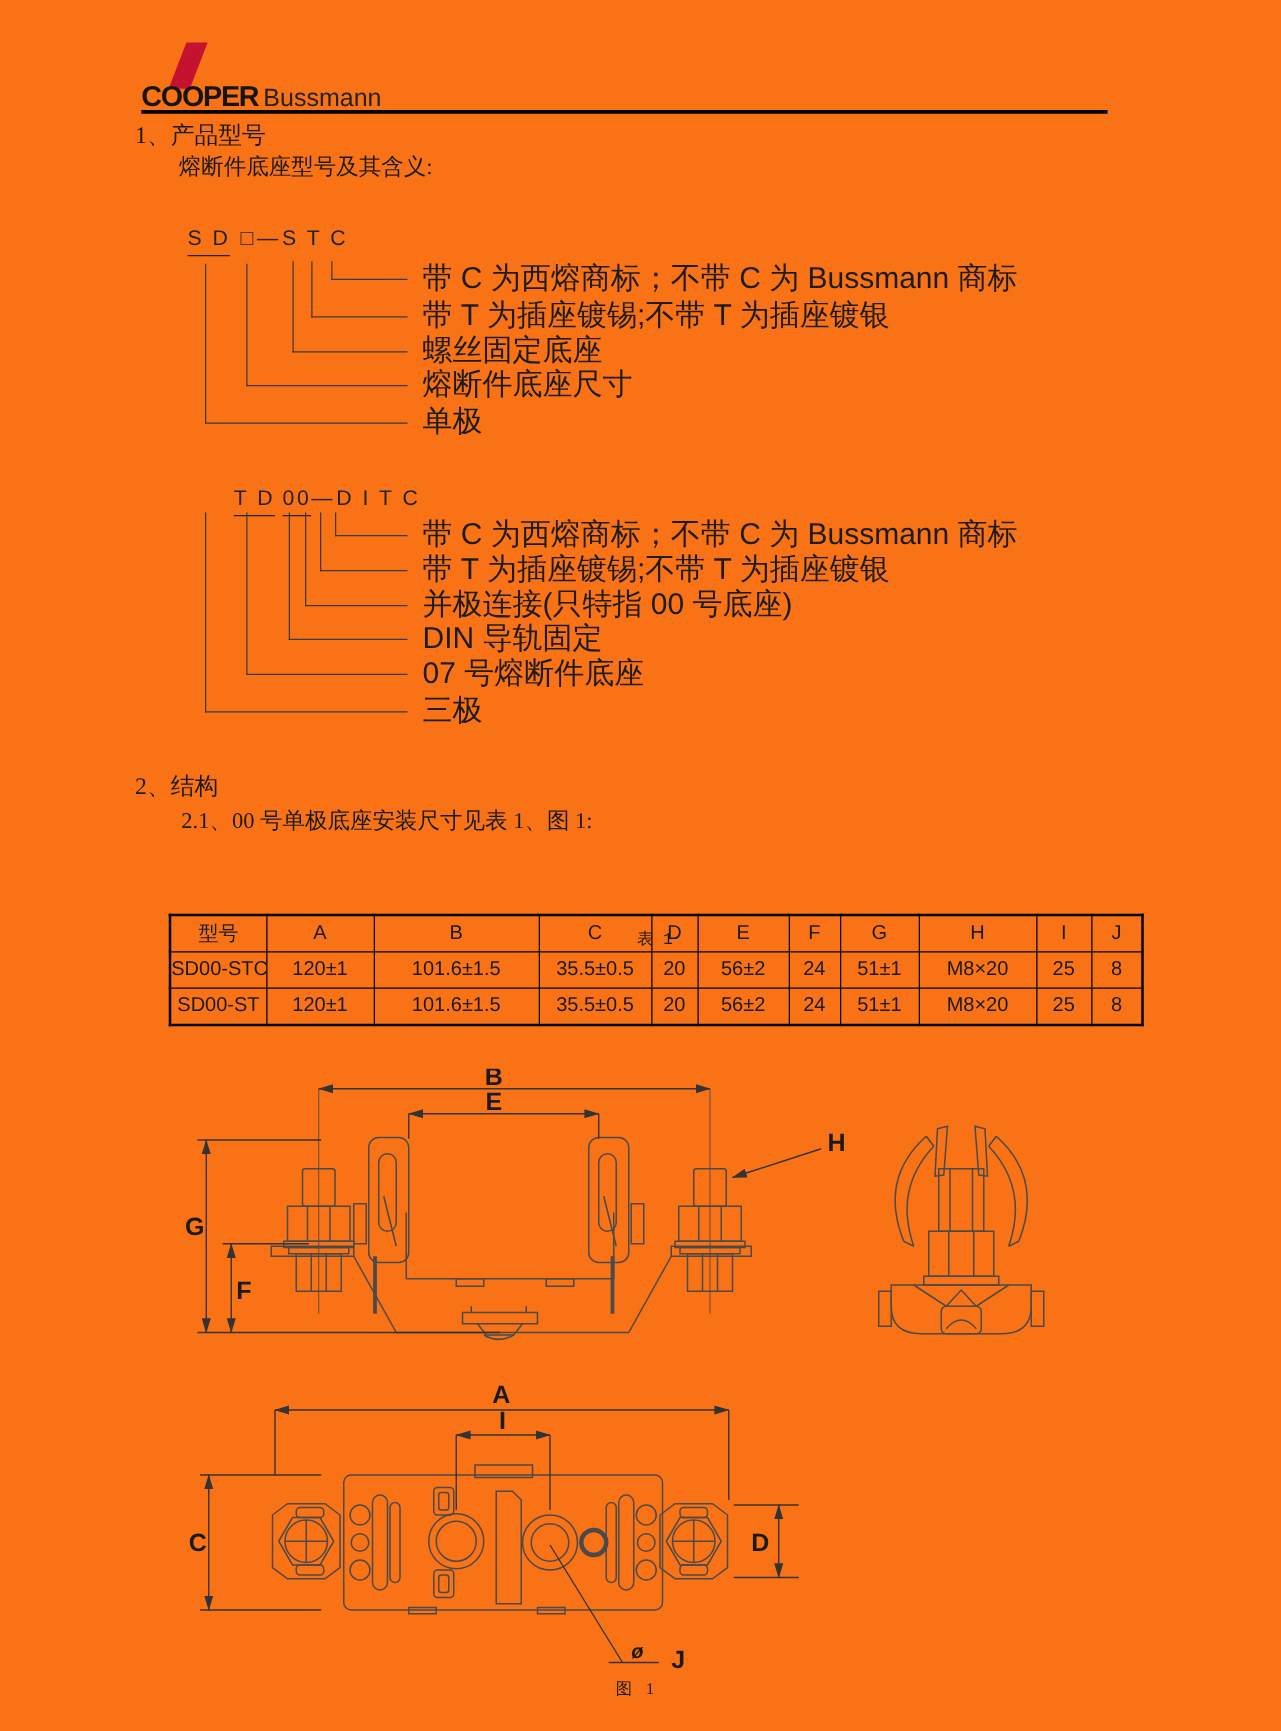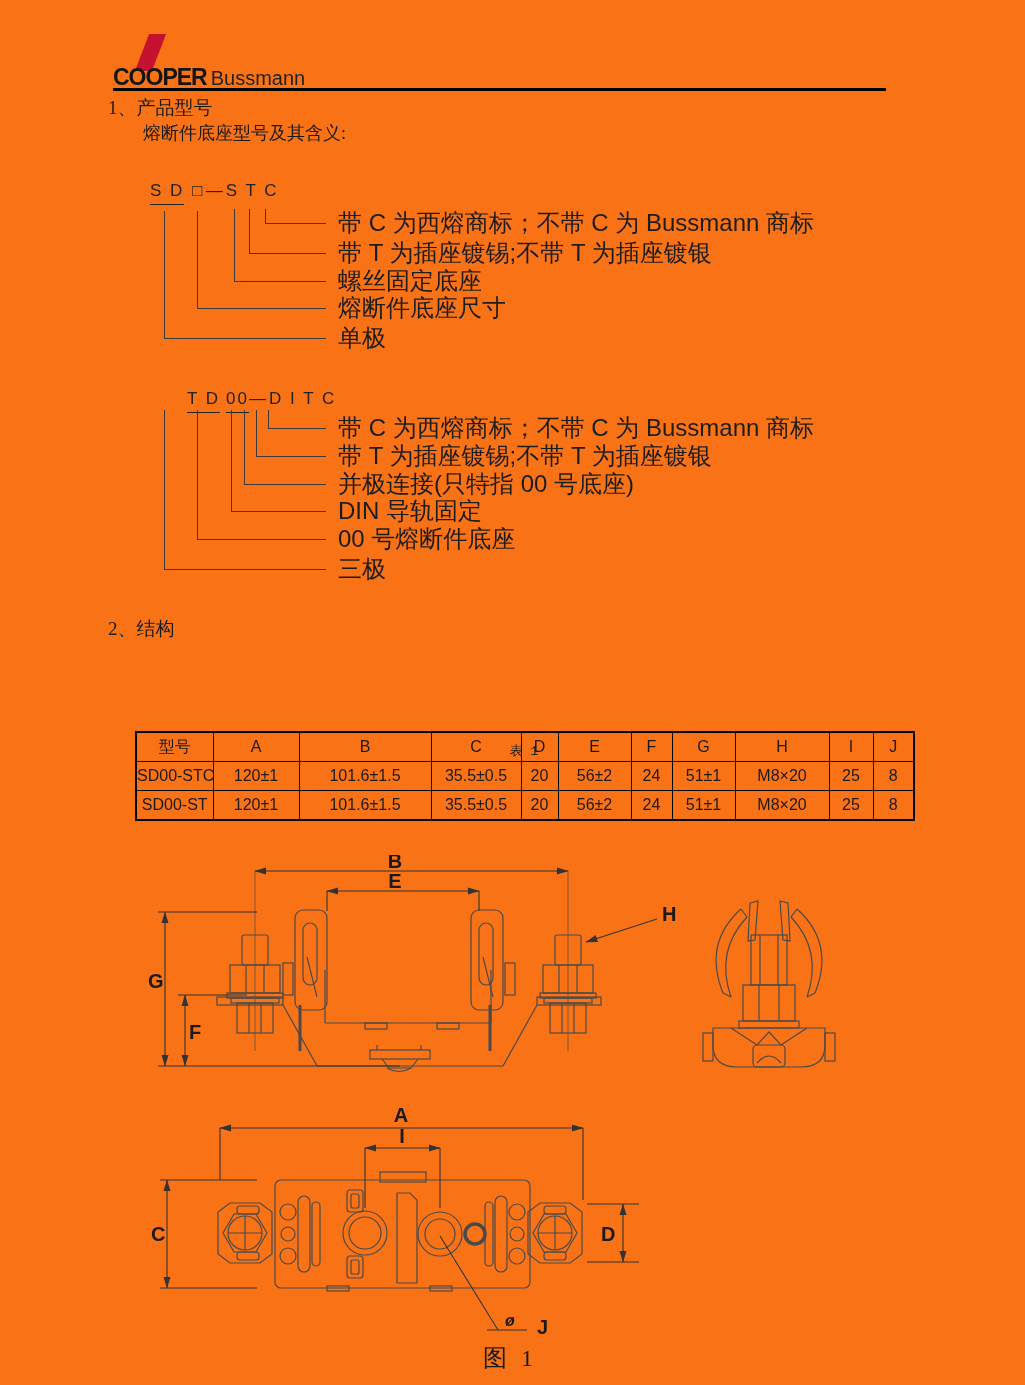--- a/index.html
+++ b/index.html
@@ -23,21 +23,21 @@
   .conn{position:absolute;border-left:1.6px solid #3a3a3a;border-bottom:1.6px solid #3a3a3a;}
   .dlabel{position:absolute;left:338px;font-size:24px;line-height:22px;color:#1c1c1c;white-space:nowrap;}
   
   .tblwrap{position:absolute;left:135px;top:731px;width:778px;}
   table{width:100%;border-collapse:collapse;table-layout:fixed;}
   th,td{border:1.8px solid #000;text-align:center;font-size:16px;font-weight:normal;
         padding:0;height:28px;white-space:nowrap;overflow:hidden;}
   table{border:2px solid #000;}
   .tcap{position:absolute;left:135px;top:703px;width:778px;text-align:center;font-size:13px;
         font-family:Liberation Mono, monospace;margin-top:39px;}
-  .figcap{position:absolute;left:433px;top:1342px;width:150px;text-align:center;font-size:24px;
+  .figcap{position:absolute;left:433px;top:1342px;width:150px;text-align:center;font-size:13px;
         word-spacing:8px;font-family:"Liberation Serif",serif;}
   svg text{font-family:"Liberation Sans",sans-serif;font-weight:600;fill:#1a1a1a;}
 </style>
 </head>
 <body>
 
 <div class="page">
 
   <div class="abs" style="left:113px;top:28px;width:260px;height:60px;">
     <div class="logo-mark" style="left:29px;top:6px;"></div>
@@ -70,24 +70,25 @@
   <div class="conn" style="left:268px;top:410px;width:57px;height:18px;"></div>
   <div class="conn" style="left:256px;top:410px;width:69px;height:46px;"></div>
   <div class="conn" style="left:244px;top:410px;width:81px;height:74px;"></div>
   <div class="conn" style="left:231px;top:410px;width:94px;height:101px;"></div>
   <div class="conn" style="left:197px;top:410px;width:128px;height:129px;"></div>
   <div class="conn" style="left:164px;top:410px;width:161px;height:159px;"></div>
   <div class="dlabel" style="top:417px;">带 C 为西熔商标；不带 C 为 Bussmann 商标</div>
   <div class="dlabel" style="top:445px;">带 T 为插座镀锡;不带 T 为插座镀银</div>
   <div class="dlabel" style="top:473px;">并极连接(只特指 00 号底座)</div>
   <div class="dlabel" style="top:500px;">DIN 导轨固定</div>
-  <div class="dlabel" style="top:528px;">00 号熔断件底座</div>
+  <div class="dlabel" style="top:528px;">07 号熔断件底座</div>
   <div class="dlabel" style="top:558px;">三极</div>
 
   <div class="abs h-serif h1" style="left:108px;top:616px;">2、结构</div>
+  <div class="abs h-serif h2" style="left:145px;top:644px;">2.1、00 号单极底座安装尺寸见表 1、图 1:</div>
 
   <div class="tcap">表 1</div>
   <div class="tblwrap">
     <table>
       <colgroup>
         <col style="width:77px">
           <col style="width:86px">
           <col style="width:132px">
           <col style="width:90px">
         <col style="width:37px">

